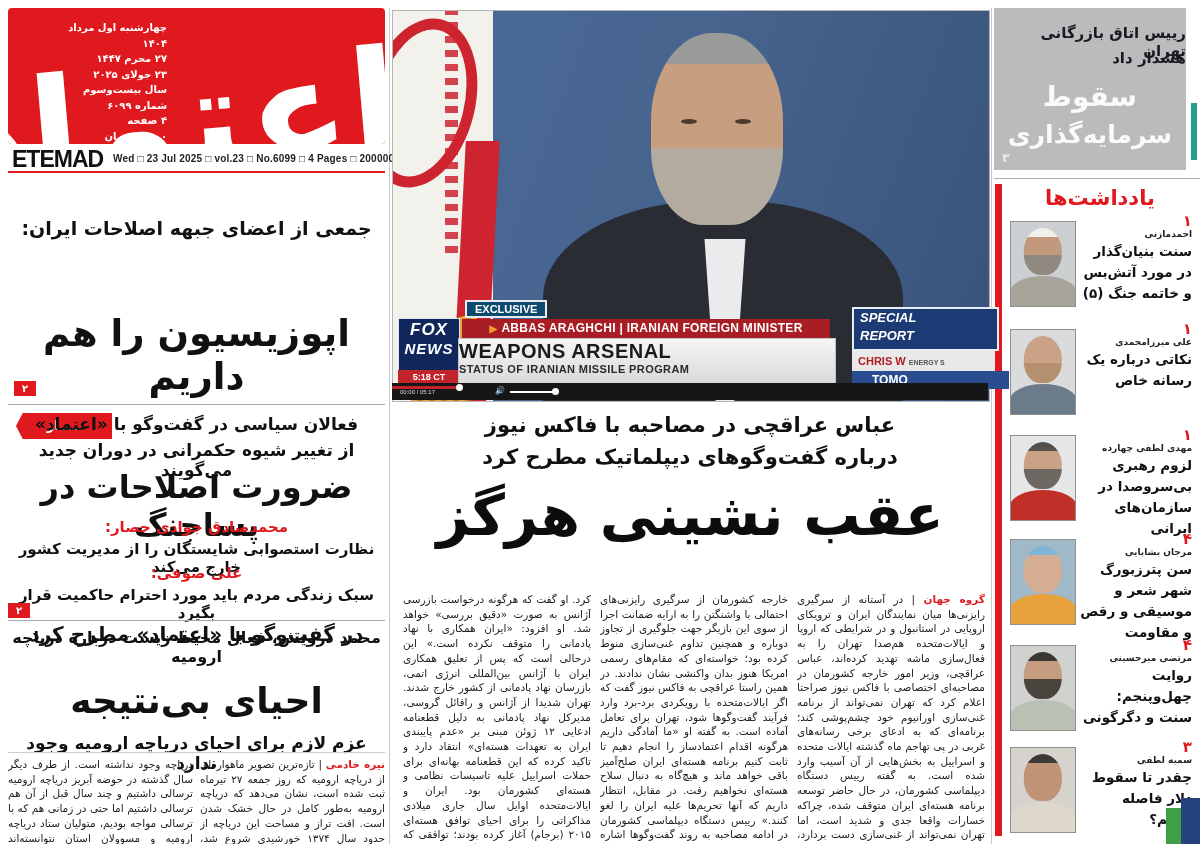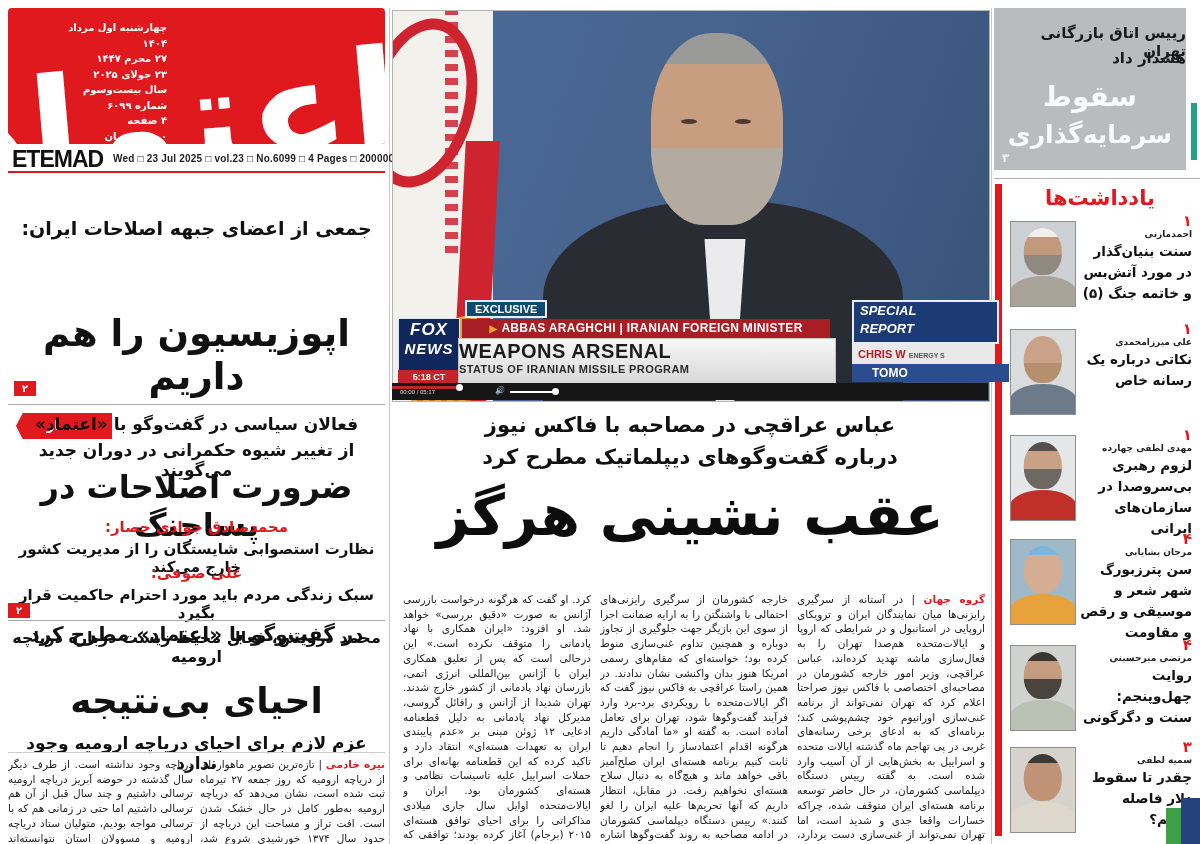--- a/index.html
+++ b/index.html
@@ -75,21 +75,21 @@
             font-weight:bold;text-align:center;line-height:15px;font-family:"Liberation Sans",sans-serif;z-index:5;}
   .exclusive{left:465px;top:300px;background:#0c4a6e;border:2px solid #e8ecf4;color:#fff;font-size:11px;
              font-weight:900;padding:1px 8px;font-family:"Liberation Sans",sans-serif;z-index:6;}
   .lower-top{left:462px;top:319px;width:368px;height:19px;background:#a81e24;color:#fff;font-size:12px;
              font-weight:900;text-align:center;line-height:19px;font-family:"Liberation Sans",sans-serif;z-index:5;letter-spacing:.3px;}
   .lower-top .play{color:#f0a030;font-size:10px;margin-right:4px;}
   .lower-main{left:458px;top:338px;width:376px;height:44px;background:linear-gradient(#f6f6f6,#d9d9d9);
               text-align:left;font-family:"Liberation Sans",sans-serif;z-index:5;border:1px solid #c4c4c4;}
   .lower-main .wm{font-size:20px;font-weight:900;color:#1b1b1b;line-height:24px;letter-spacing:.5px;}
   .lower-main .ws{font-size:11px;font-weight:bold;color:#2a2a2a;line-height:13px;letter-spacing:.4px;}
-  .fox-right{left:852px;top:300px;width:137px;height:98px;z-index:5;font-family:"Liberation Sans",sans-serif;}
+  .fox-right{left:852px;top:307px;width:137px;height:98px;z-index:5;font-family:"Liberation Sans",sans-serif;}
   .fr-box{position:absolute;left:0;top:0;width:100%;height:40px;background:#1c3a74;border:2px solid #e8ecf4;
           color:#fff;font-style:italic;font-weight:900;font-size:13px;line-height:18px;padding-left:6px;}
   .fr-mid{position:absolute;left:0;top:44px;width:100%;height:20px;background:#e9e9e9;color:#b01e24;
           font-weight:900;font-size:11px;line-height:20px;padding-left:6px;}
   .fr-mid small{color:#555;font-size:7px;font-weight:bold;}
   .fr-bot{position:absolute;left:0;top:64px;width:100%;height:18px;background:#2a4d8f;color:#fff;
           font-weight:900;font-size:12px;line-height:18px;padding-left:20px;}
   .scrub{left:392px;top:383px;width:596px;height:17px;background:#161616;z-index:7;}
   .scrub .prog{position:absolute;left:0;top:3px;width:66px;height:3px;background:#c3232a;}
   .scrub .dot{position:absolute;left:64px;top:1px;width:7px;height:7px;border-radius:50%;background:#fff;}

